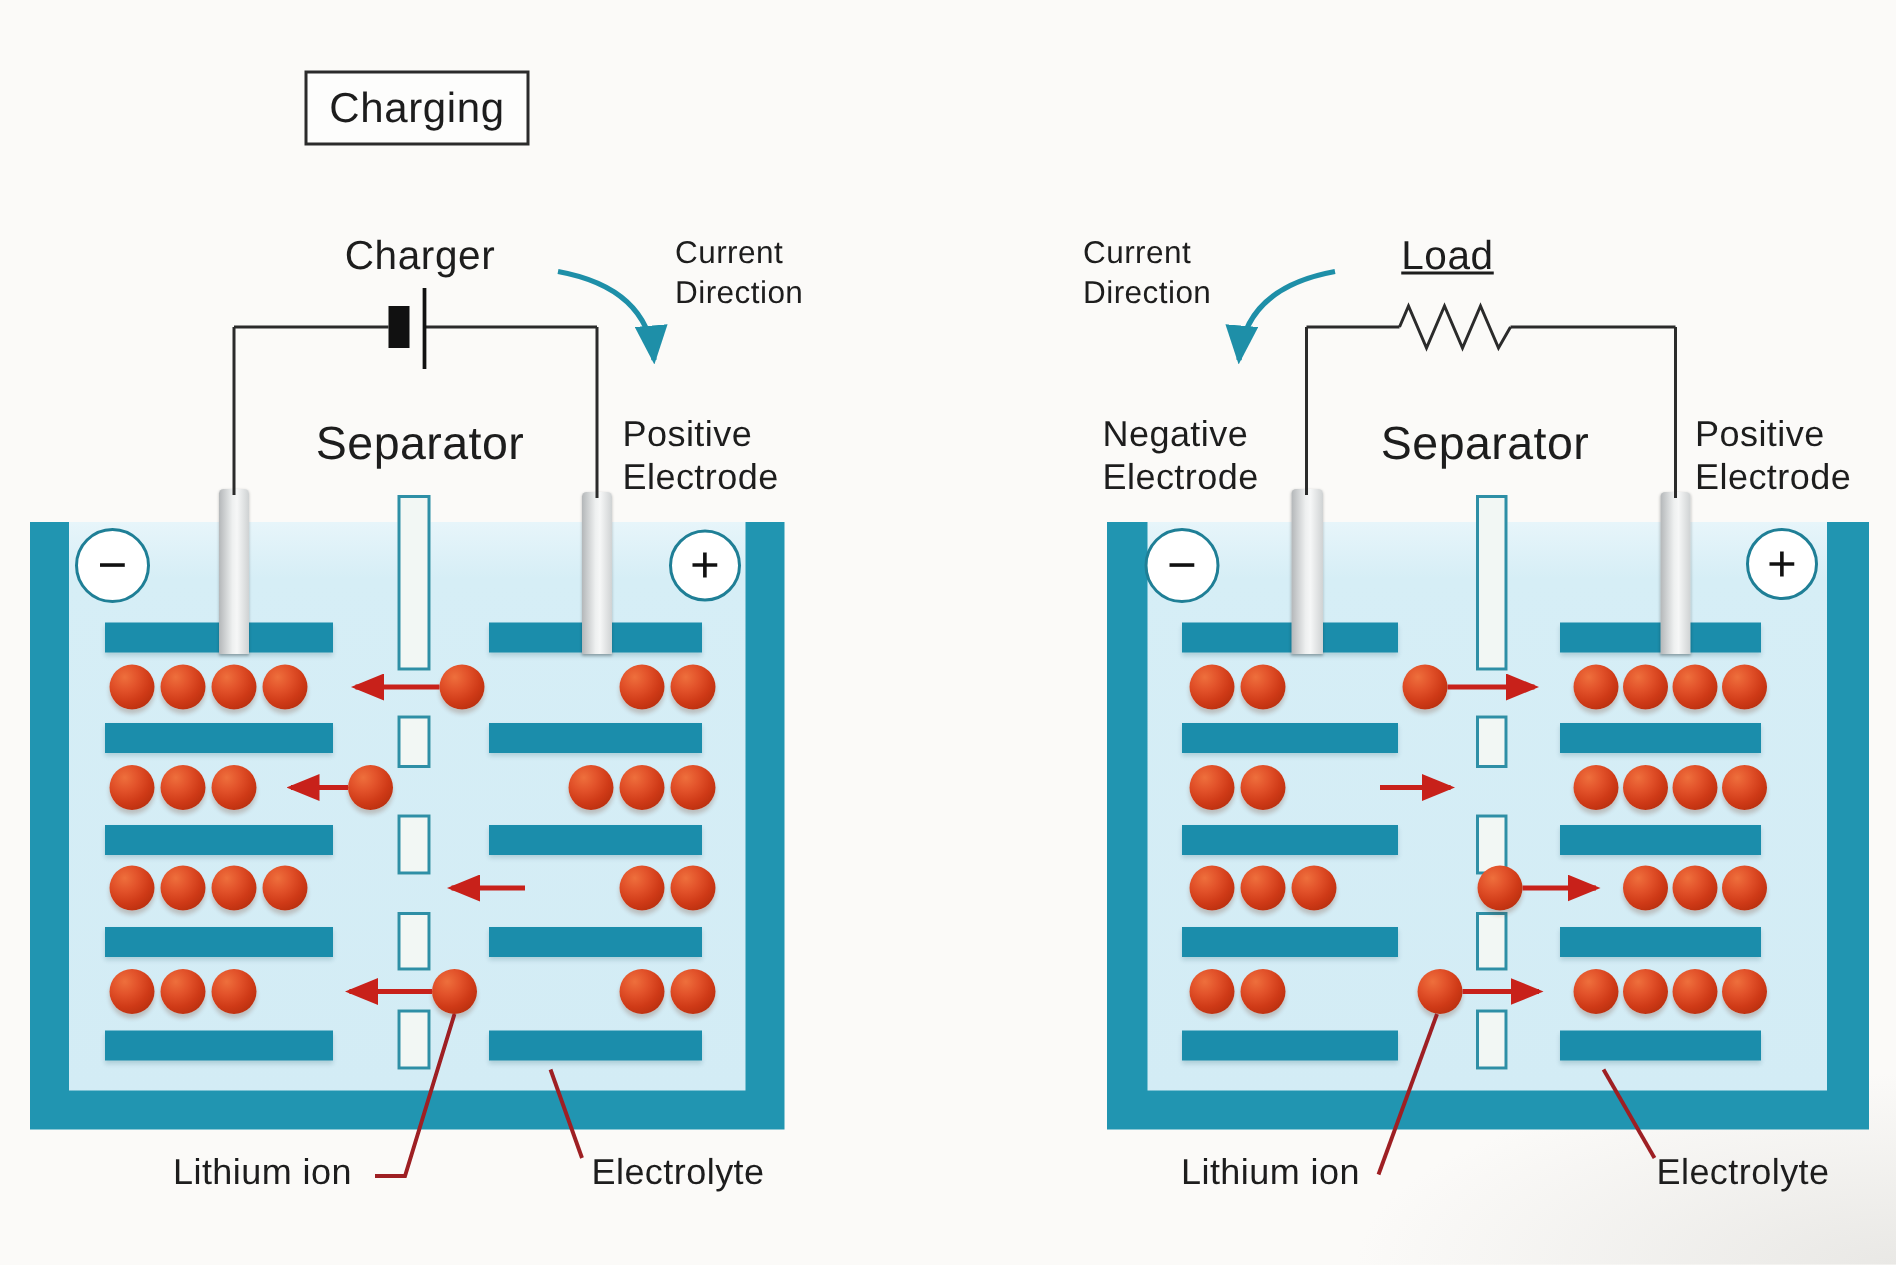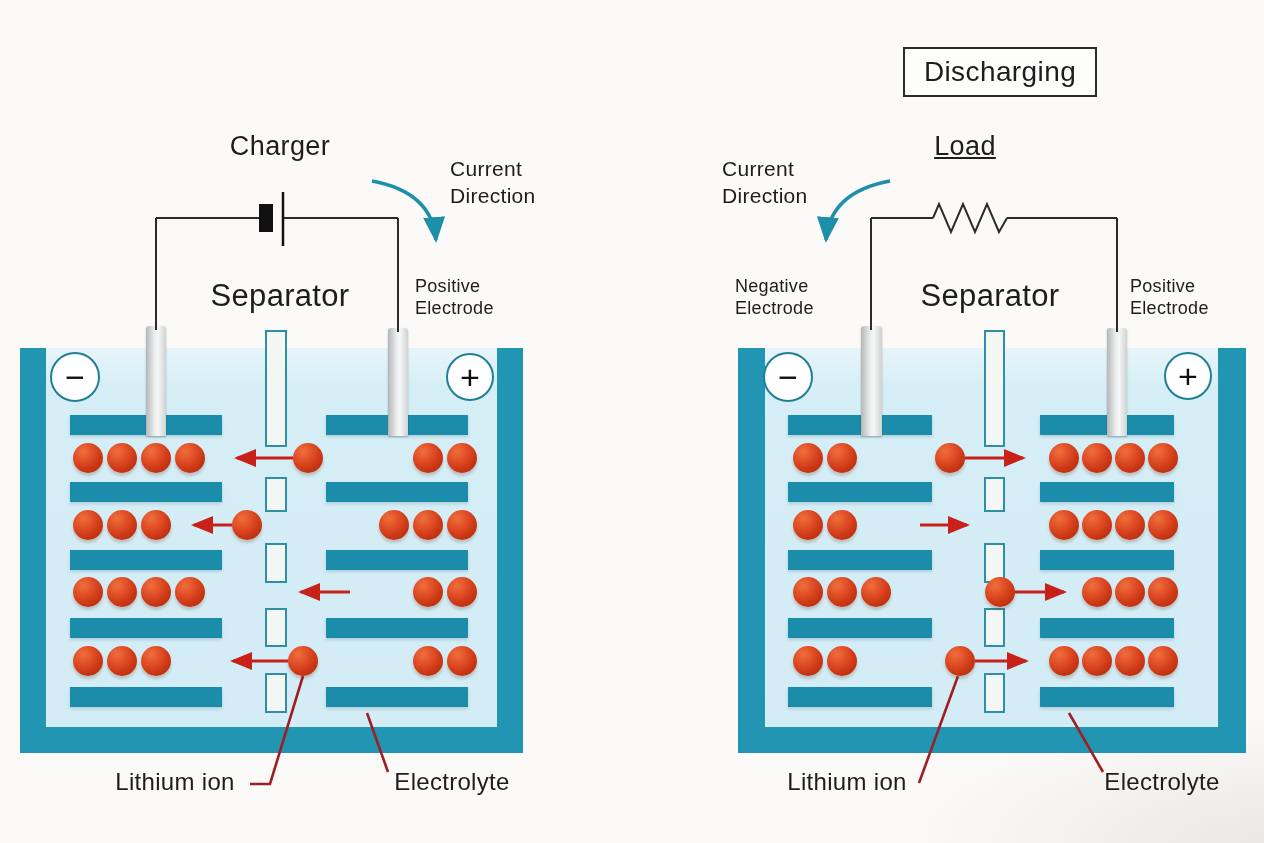--- a/index.html
+++ b/index.html
@@ -14,28 +14,28 @@
     background:radial-gradient(480px 170px at 100% 100%, #e9e8e5 0%, rgba(251,250,248,0) 75%), #fbfaf8;
   }
   .panel{position:absolute;top:0;width:632px;height:843px;}
   .title-box{
     position:absolute;height:46px;border:2px solid #2b2b2b;background:#fdfdfc;
     display:flex;align-items:center;justify-content:center;
     font-size:28px;letter-spacing:.4px;
   }
   .src-label{
     position:absolute;transform:translateX(-50%);
-    font-size:27px;letter-spacing:.4px;white-space:nowrap;
+    font-size:27px;letter-spacing:.4px;white-space:nowrap;margin-top:24px;
   }
   .cur-dir{
     position:absolute;font-size:21px;line-height:1.28;letter-spacing:.3px;
     white-space:pre-line;
   }
   .el-label{
-    position:absolute;font-size:18px;line-height:1.2;letter-spacing:.3px;
+    position:absolute;font-size:24px;line-height:1.2;letter-spacing:.3px;
     white-space:pre-line;
   }
   .el-label.center{transform:translateX(-50%);font-size:31px;white-space:nowrap;}
   .ann{
     position:absolute;transform:translateX(-50%);
     font-size:24px;letter-spacing:.3px;white-space:nowrap;
   }
   .cell-layer,.overlay{position:absolute;left:0;top:0;width:632px;height:843px;}
   .overlay{pointer-events:none;}
   .wall{position:absolute;background:#2195b1;}
@@ -129,20 +129,23 @@
         <rect x="259" y="204" width="14" height="28" fill="#111"></rect>
         <line x1="283" y1="192" x2="283" y2="246" stroke="#111" stroke-width="2.5"></line>
         <path d="M 372 181 Q 432 192 436 240" stroke="#1e8fa8" stroke-width="3.5" fill="none" marker-end="url(#m-teal-0)"></path>
         <line x1="293" y1="458" x2="237" y2="458" stroke="#c8211a" stroke-width="3.2" marker-end="url(#m-red-0)"></line>
         <line x1="232" y1="525" x2="194" y2="525" stroke="#c8211a" stroke-width="3.2" marker-end="url(#m-red-0)"></line>
         <line x1="350" y1="592" x2="301" y2="592" stroke="#c8211a" stroke-width="3.2" marker-end="url(#m-red-0)"></line>
         <line x1="288" y1="661" x2="233" y2="661" stroke="#c8211a" stroke-width="3.2" marker-end="url(#m-red-0)"></line>
         <polyline points="250,784 270,784 303,676" stroke="#9e1f23" stroke-width="2.6" fill="none"></polyline>
         <polyline points="388,772 367,713" stroke="#9e1f23" stroke-width="2.6" fill="none"></polyline>
       </svg>
+    <div class="title-box" style="left:203px;top:47px;width:146px;">
+      <span>Charging</span>
+    </div>
     <div class="src-label" style="left:280px;top:131px;">Charger</div>
     <div class="cur-dir" style="left:450px;top:156px;">Current
 Direction</div>
     <div class="el-label center" style="left:280px;top:277px;">Separator</div>
     <div class="el-label two" style="left:0;top:276px;"></div>
     <div class="el-label two" style="left:415px;top:276px;">Positive
 Electrode</div>
     <div class="ann" style="left:175px;top:768px;">Lithium ion</div>
     <div class="ann" style="left:452px;top:768px;">Electrolyte</div>
   </section>
@@ -213,23 +216,20 @@
         <line x1="375" y1="218" x2="485" y2="218" stroke="#2b2b2b" stroke-width="2" fill="none"></line>
         <polyline points="301,218 307,204 319,232 331,204 343,232 355,204 367,232 375,218" stroke="#2b2b2b" stroke-width="2" fill="none"></polyline>
         <path d="M 258 181 Q 198 192 194 240" stroke="#1e8fa8" stroke-width="3.5" fill="none" marker-end="url(#m-teal-1)"></path>
         <line x1="333" y1="458" x2="391" y2="458" stroke="#c8211a" stroke-width="3.2" marker-end="url(#m-red-1)"></line>
         <line x1="288" y1="525" x2="335" y2="525" stroke="#c8211a" stroke-width="3.2" marker-end="url(#m-red-1)"></line>
         <line x1="383" y1="592" x2="432" y2="592" stroke="#c8211a" stroke-width="3.2" marker-end="url(#m-red-1)"></line>
         <line x1="343" y1="661" x2="394" y2="661" stroke="#c8211a" stroke-width="3.2" marker-end="url(#m-red-1)"></line>
         <polyline points="287,783 326,676" stroke="#9e1f23" stroke-width="2.6" fill="none"></polyline>
         <polyline points="471,772 437,713" stroke="#9e1f23" stroke-width="2.6" fill="none"></polyline>
       </svg>
-    <div class="title-box" style="left:271px;top:47px;width:190px;">
-      <span>Discharging</span>
-    </div>
     <div class="src-label" style="left:333px;top:131px;text-decoration:underline;">Load</div>
     <div class="cur-dir" style="left:90px;top:156px;">Current
 Direction</div>
     <div class="el-label center" style="left:358px;top:277px;">Separator</div>
     <div class="el-label two" style="left:103px;top:276px;">Negative
 Electrode</div>
     <div class="el-label two" style="left:498px;top:276px;">Positive
 Electrode</div>
     <div class="ann" style="left:215px;top:768px;">Lithium ion</div>
     <div class="ann" style="left:530px;top:768px;">Electrolyte</div>

